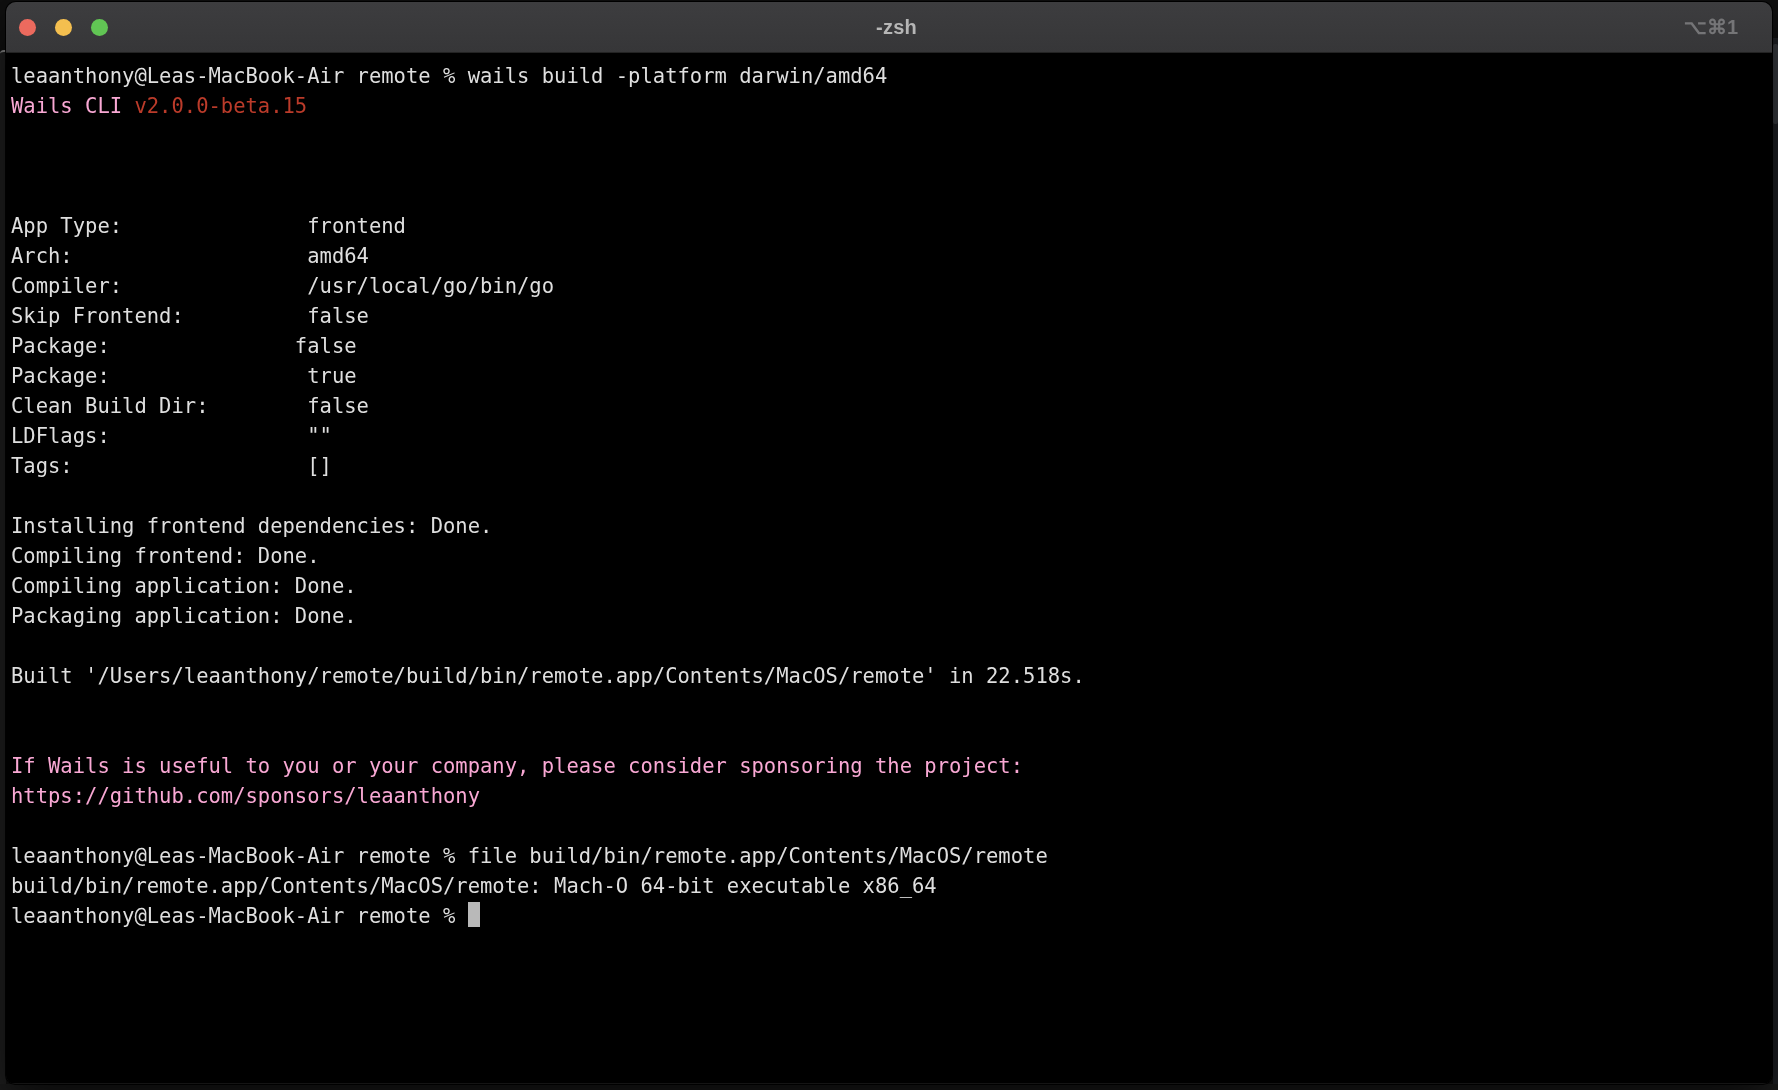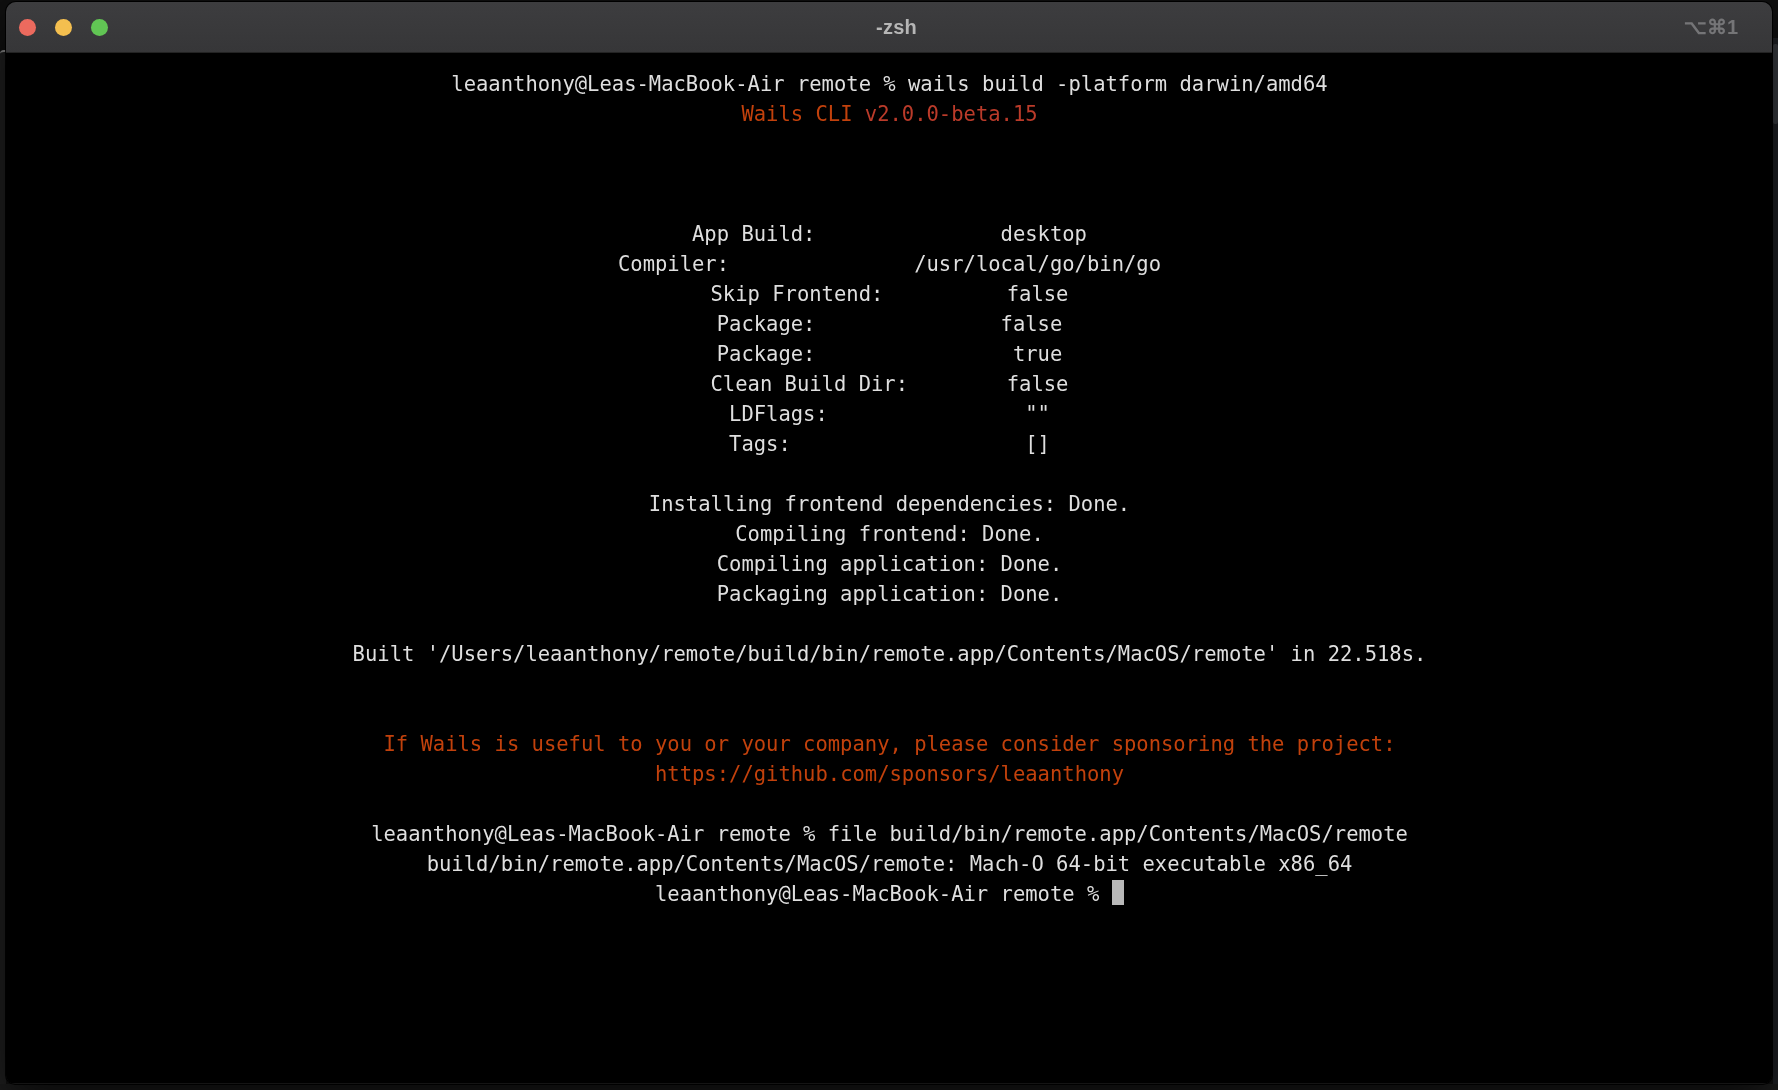--- a/index.html
+++ b/index.html
@@ -27,26 +27,26 @@
                     align-items:center; gap:19px; }
   .light { width:17px; height:17px; border-radius:50%; }
   .light.red    { background:#ec6a5e; }
   .light.yellow { background:#f4bf4f; }
   .light.green  { background:#61c554; }
   .window-title { flex:1; text-align:center; font-size:20px; font-weight:bold; color:#b6b6b6;
                   letter-spacing:0.2px;margin-left:15px; }
   .shortcut-hint { position:absolute; right:34px; top:0; height:100%; display:flex;
                    align-items:center; font-size:20px; font-weight:bold; color:#757577; }
 
-  .terminal-screen { position:relative; padding:16px 4px 0 5px; background:#000;
-                     height:calc(100% - 52px); cursor:text;text-align:center; }
+  .terminal-screen { position:relative; padding:8px 4px 0 5px; background:#000;
+                     height:calc(100% - 52px); cursor:text; }
   .t-line { white-space:pre; font-family:"DejaVu Sans Mono","Liberation Mono",monospace;
             font-size:20.5px; line-height:30px; height:30px; color:#dfdfdf; }
   .seg-fg     { color:#dfdfdf; }
-  .seg-yellow { color:#c2410c; }
+  .seg-yellow { color:#f9a8d4; }
   .seg-red    { color:#bb3b2a;margin-top:21px; }
   .cursor { display:inline-block; width:12.4px; height:25px; background:#b9b9b9;
             vertical-align:text-bottom; margin-bottom:1px; }
 </style>
 </head>
 <body>
 
 <div class="backdrop-left"></div>
 <div class="backdrop-right">
   <div class="scroll-thumb"></div>
@@ -62,21 +62,22 @@
     </div>
     <div class="window-title">-zsh</div>
     <div class="shortcut-hint">⌥⌘1</div>
   </div>
   <div class="terminal-screen">
       <div class="t-line"><span class="seg-fg">leaanthony@Leas-MacBook-Air remote % wails build -platform darwin/amd64</span></div>
       <div class="t-line"><span class="seg-yellow">Wails CLI </span><span class="seg-red">v2.0.0-beta.15</span></div>
       <div class="t-line"></div>
       <div class="t-line"></div>
       <div class="t-line"></div>
-      <div class="t-line"><span class="seg-fg">App Build:               desktop</span></div>
+      <div class="t-line"><span class="seg-fg">App Type:               frontend</span></div>
+      <div class="t-line"><span class="seg-fg">Arch:                   amd64</span></div>
       <div class="t-line"><span class="seg-fg">Compiler:               /usr/local/go/bin/go</span></div>
       <div class="t-line"><span class="seg-fg">Skip Frontend:          false</span></div>
       <div class="t-line"><span class="seg-fg">Package:               false</span></div>
       <div class="t-line"><span class="seg-fg">Package:                true</span></div>
       <div class="t-line"><span class="seg-fg">Clean Build Dir:        false</span></div>
       <div class="t-line"><span class="seg-fg">LDFlags:                ""</span></div>
       <div class="t-line"><span class="seg-fg">Tags:                   []</span></div>
       <div class="t-line"></div>
       <div class="t-line"><span class="seg-fg">Installing frontend dependencies: Done.</span></div>
       <div class="t-line"><span class="seg-fg">Compiling frontend: Done.</span></div>

